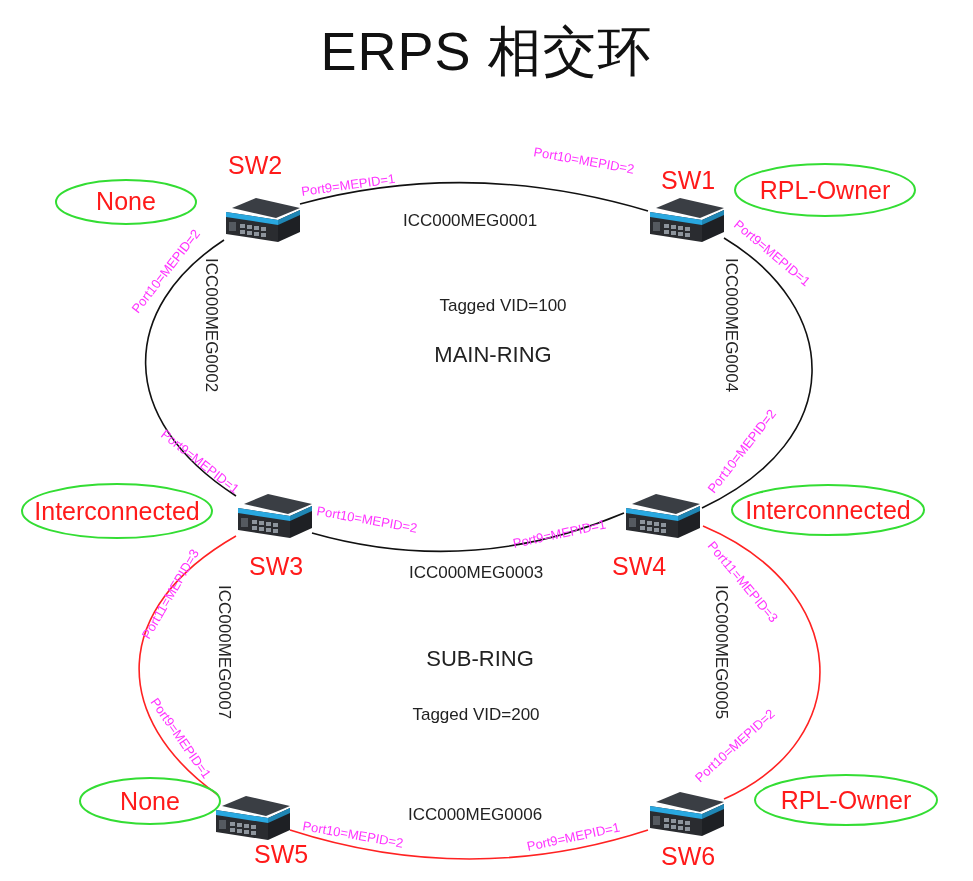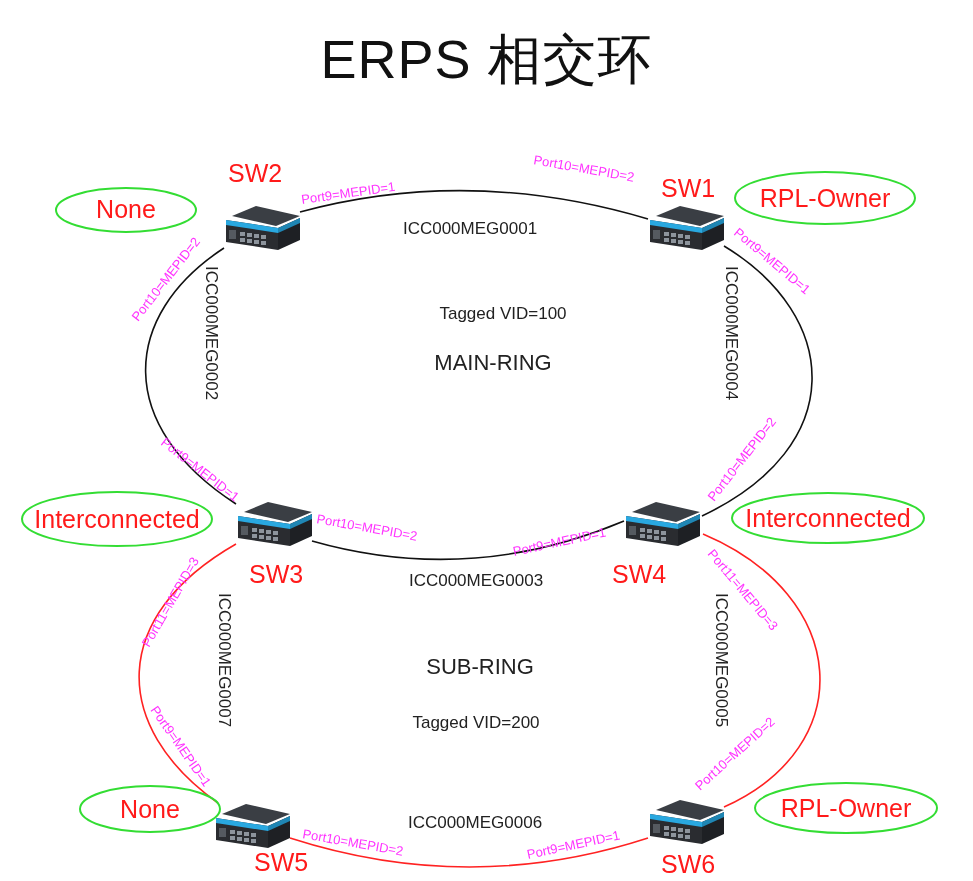--- a/index.html
+++ b/index.html
@@ -1,18 +1,18 @@
 <!DOCTYPE html>
 <html><head>
 <meta charset="utf-8">
 <style>
   html, body { margin: 0; padding: 0; background: #ffffff; }
   body { width: 973px; height: 881px; position: relative; overflow: hidden;
          font-family: "Liberation Sans", "DejaVu Sans", sans-serif; }
-  #stage { position: absolute; left: 0; top: 16px; width: 973px; height: 844px; }
+  #stage { position: absolute; left: 0; top: 8px; width: 973px; height: 844px; }
   .title { position: absolute; left: 0; width: 973px; top: 8px; text-align: center;
            font-size: 54px; color: #111; letter-spacing: 1px; }
   svg text { font-family: "Liberation Sans", "DejaVu Sans", sans-serif; }
   .sw-name { fill: #ff1a1a; font-size: 25px; }
   .role { fill: #ff1a1a; font-size: 25px; }
   .role-ell { fill: none; stroke: #33dd33; stroke-width: 2; }
   .port { fill: #ff33ff; font-size: 13px; }
   .meg { fill: #222; font-size: 17px; }
   .ring-name { fill: #222; font-size: 22px; }
   .vid { fill: #222; font-size: 17px; }

